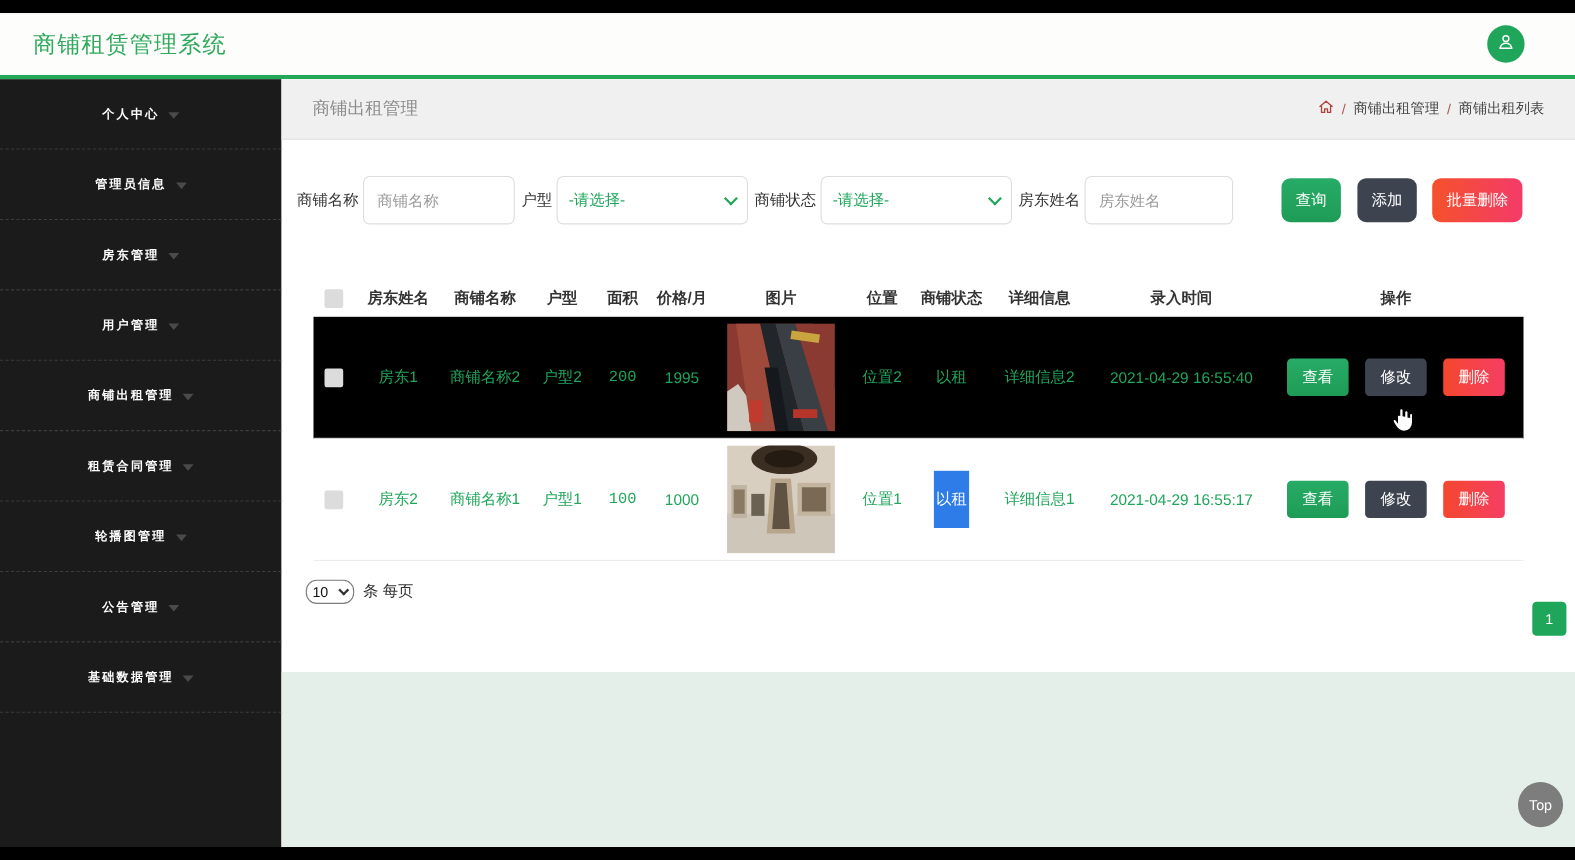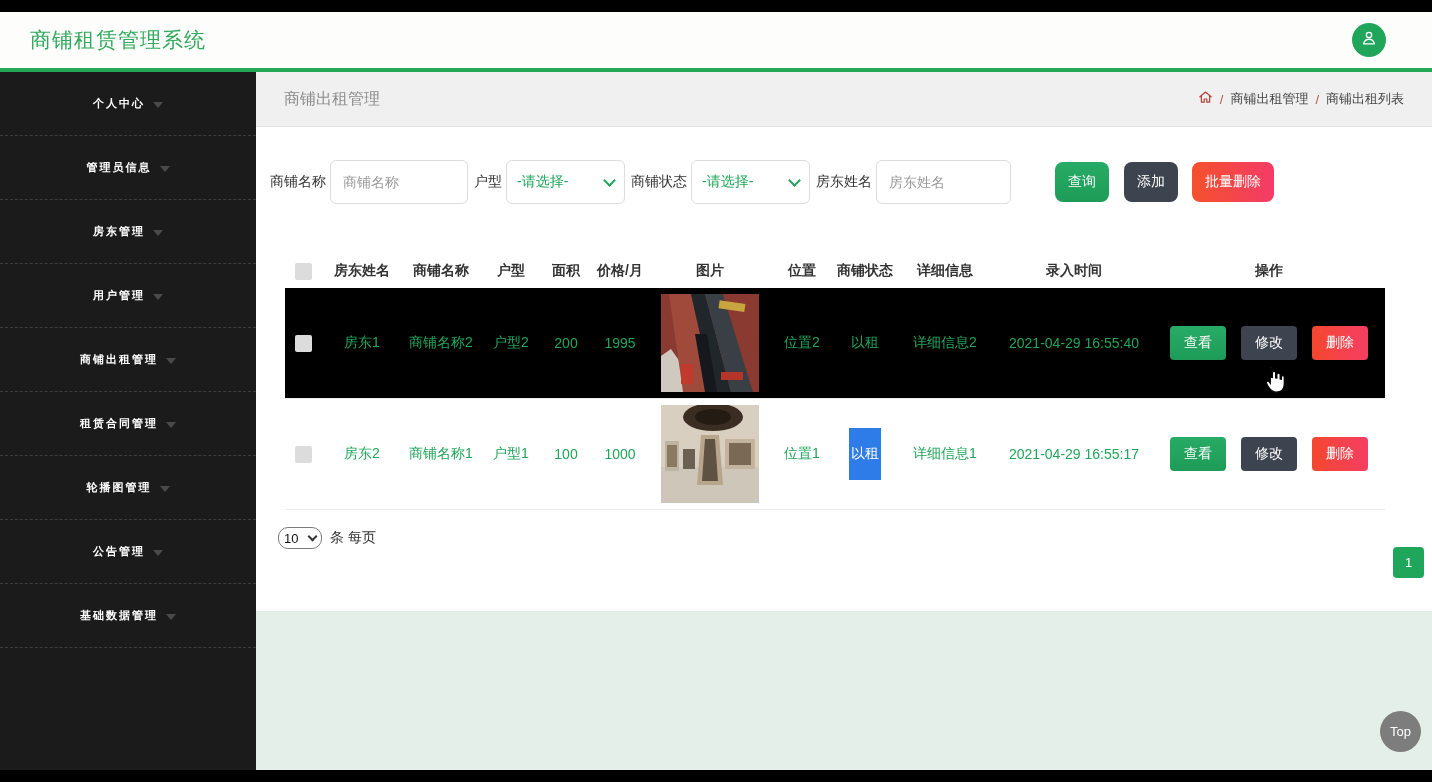--- a/index.html
+++ b/index.html
@@ -33,39 +33,39 @@
   .crumbs { display:flex; align-items:center; gap:7px; font-size:13px; color:#454545; }
   .crumb-sep { color:#b05550; }
   .crumb-link { color:#454545; cursor:pointer; }
 
   
   .filters { display:flex; align-items:center; padding:33px 36px 0 14px; }
   .f-label { font-size:14px; color:#333; white-space:nowrap; margin-right:4px; }
   .f-input { width:138px; height:44px; border:1px solid #ddd; border-radius:6px; padding:0 12px;
              font-size:14px; color:#333; outline:none; margin-right:6px; font-family:inherit; }
   .f-input::placeholder { color:#9a9a9a; }
-  .f-select { width:119px; height:44px; border:1px solid #ddd; border-radius:6px; padding:0 10px;
+  .f-select { width:174px; height:44px; border:1px solid #ddd; border-radius:6px; padding:0 10px;
               display:flex; align-items:center; justify-content:space-between; color:#1fa65a;
               font-size:14px; cursor:pointer; margin-right:6px; background:#fff;text-align:center; }
   .f-select .chev { width:9px; height:9px; border-right:2px solid #1fa65a; border-bottom:2px solid #1fa65a;
                     transform:rotate(45deg); margin-top:-4px; }
   .btn { border:none; border-radius:8px; color:#fff; font-size:14px; height:40px; padding:0 13px;
          cursor:pointer; font-family:inherit; }
   .btn-query { background:linear-gradient(180deg,#27ab66,#1e9c57); margin-left:38px; }
   .btn-add { background:#3d4450; margin-left:15px; }
   .btn-batchdel { background:linear-gradient(90deg,#f4512c,#f43b68); margin-left:14px; }
 
   
   .table { margin:50px 0 0 29px; width:1100px; font-size:14px; }
   .tr { display:flex; align-items:center; }
   .thead { height:34px; font-weight:bold; color:#333; }
   .trow { height:111px; border-bottom:1px solid #ececec; color:#1fa65a; }
   .trow.striped { background:#000000; }
   .td { text-align:center; flex-shrink:0; }
-  .c0{width:36px;} .c1{width:82px;} .c2{width:76px;} .c3{width:64px;} .c4{width:46px;}
+  .c0{width:36px;} .c1{width:82px;} .c2{width:76px;} .c3{width:64px;} .c4{width:46px;font-family:Liberation Mono, monospace;}
   .c5{width:62px;} .c6{width:118px;} .c7{width:66px;} .c8{width:60px;} .c9{width:100px;}
   .c10{width:158px;} .c11{width:232px;}
   .checkbox { width:17px; height:17px; background:#dcdcdc; border-radius:2px; margin:0 auto; cursor:pointer; }
   .photo { width:98px; height:98px; display:block; margin:0 auto; }
   .status-sel { background:#2e7ce8; color:#fff; display:inline-block; padding:17px 2px; }
   .acts { display:flex; align-items:center; justify-content:center; gap:15px; position:relative; }
   .btn-sm { height:34px; font-size:14px; padding:0 14px; border-radius:4px; }
   .btn-view { background:linear-gradient(180deg,#27ab66,#1e9c57); }
   .btn-edit { background:#3d4450; }
   .btn-del  { background:linear-gradient(90deg,#f4472e,#f53e63); }

